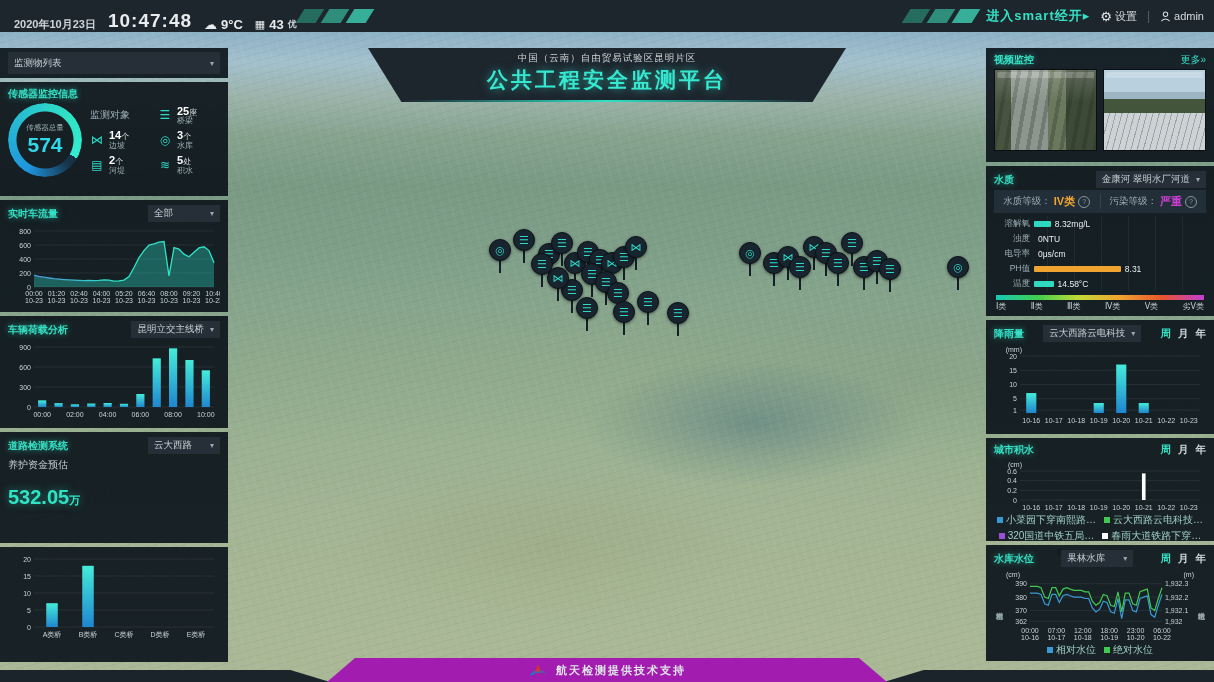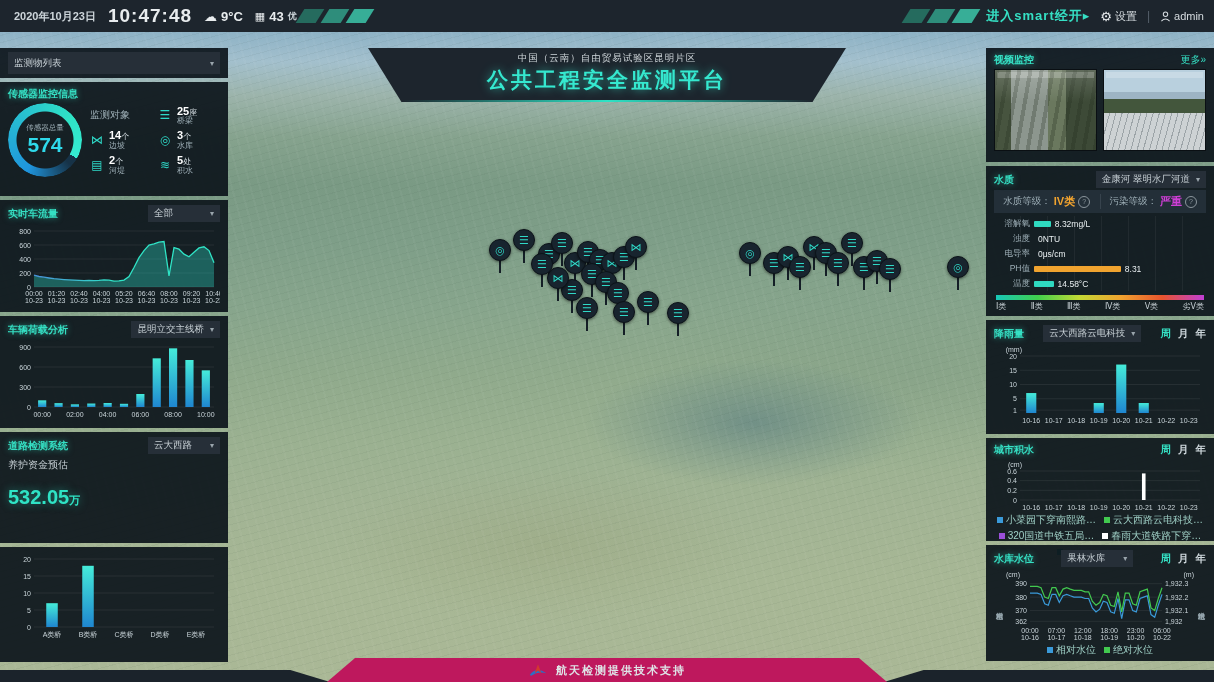--- a/index.html
+++ b/index.html
@@ -12,21 +12,21 @@
       radial-gradient(300px 110px at 45% 80%, rgba(150,160,120,.35), transparent 70%),
       radial-gradient(400px 140px at 75% 55%, rgba(120,150,130,.30), transparent 70%),
       linear-gradient(180deg,#7fa3ba 0%,#8fb3c6 5%,#a3c0cd 9%,#9cb4ab 14%,#86a38e 20%,
         #7a9a84 27%,#7e9e88 35%,#87a58c 45%,#90aa8c 55%,#9bb191 65%,#a2b494 75%,
         #a7b795 85%,#aab896 100%);}
   #map:after{content:"";position:absolute;inset:0;
     background:repeating-linear-gradient(75deg,rgba(255,255,255,.03) 0 2px,transparent 2px 9px),
                repeating-linear-gradient(-15deg,rgba(40,60,50,.05) 0 1px,transparent 1px 7px);}
   
   .top-bar{position:absolute;top:0;left:0;right:0;height:32px;background:#1d252d;z-index:30;}
-  .tb-left{position:absolute;left:14px;top:0;height:32px;display:flex;align-items:center;gap:12px;color:#e8ecee;}
+  .tb-left{position:absolute;left:14px;top:0;height:32px;display:flex;align-items:flex-end;gap:12px;color:#e8ecee;}
   .tb-date{font-size:11px;font-weight:bold;color:#cdd5da;}
   .tb-time{font-size:19px;font-weight:bold;letter-spacing:1px;}
   .tb-wx,.tb-aqi{display:flex;align-items:center;gap:4px;font-size:13px;font-weight:bold;}
   .icon-glyph{font-size:13px;color:#e8ecee;}
   .aqi-box{display:inline-block;font-size:11px;border-radius:2px;}
   .aqi-grade{font-size:9px;color:#cdd5da;}
   .stripes{display:flex;gap:5px;}
   .stripe{width:20px;height:14px;transform:skewX(-32deg);}
   .s1{background:#256b5e;}.s2{background:#2e8d7b;}.s3{background:#37ae97;}
   .stripes-left{position:absolute;left:300px;top:9px;}
@@ -142,21 +142,21 @@
   .res-wrap{display:flex;align-items:center;}
   .v-axis{writing-mode:vertical-rl;font-size:7.5px;color:#9fb0b8;height:60px;text-align:center;flex:none;}
   
   .marker{position:absolute;z-index:10;width:22px;text-align:center;cursor:pointer;}
   .mstem{position:absolute;left:10px;top:20px;width:2px;height:14px;background:#141e26;}
   .mcircle{position:relative;width:22px;height:22px;border-radius:50%;background:#18242e;
     border:1px solid #0c1319;box-sizing:border-box;display:flex;align-items:center;justify-content:center;
     color:#2fd9c8;font-size:11px;box-shadow:0 1px 3px rgba(0,0,0,.5);}
   
   .footer-bar{position:absolute;bottom:0;left:50%;transform:translateX(-50%);width:560px;height:24px;
-    background:#be185d;z-index:30;clip-path:polygon(5% 0,95% 0,100% 100%,0 100%);
+    background:#a21caf;z-index:30;clip-path:polygon(5% 0,95% 0,100% 100%,0 100%);
     display:flex;align-items:center;justify-content:center;gap:8px;color:#dfe5e8;font-size:11px;font-weight:bold;letter-spacing:2px;}
   .footer-side{position:absolute;bottom:0;height:12px;width:330px;background:#1b232b;z-index:29;}
   .fs-l{left:0;clip-path:polygon(0 0,88% 0,100% 100%,0 100%);}
   .fs-r{right:0;clip-path:polygon(12% 0,100% 0,100% 100%,0 100%);}
   .logo{width:20px;height:16px;}
 </style>
 </head>
 <body>
 
 <div id="map"></div>

